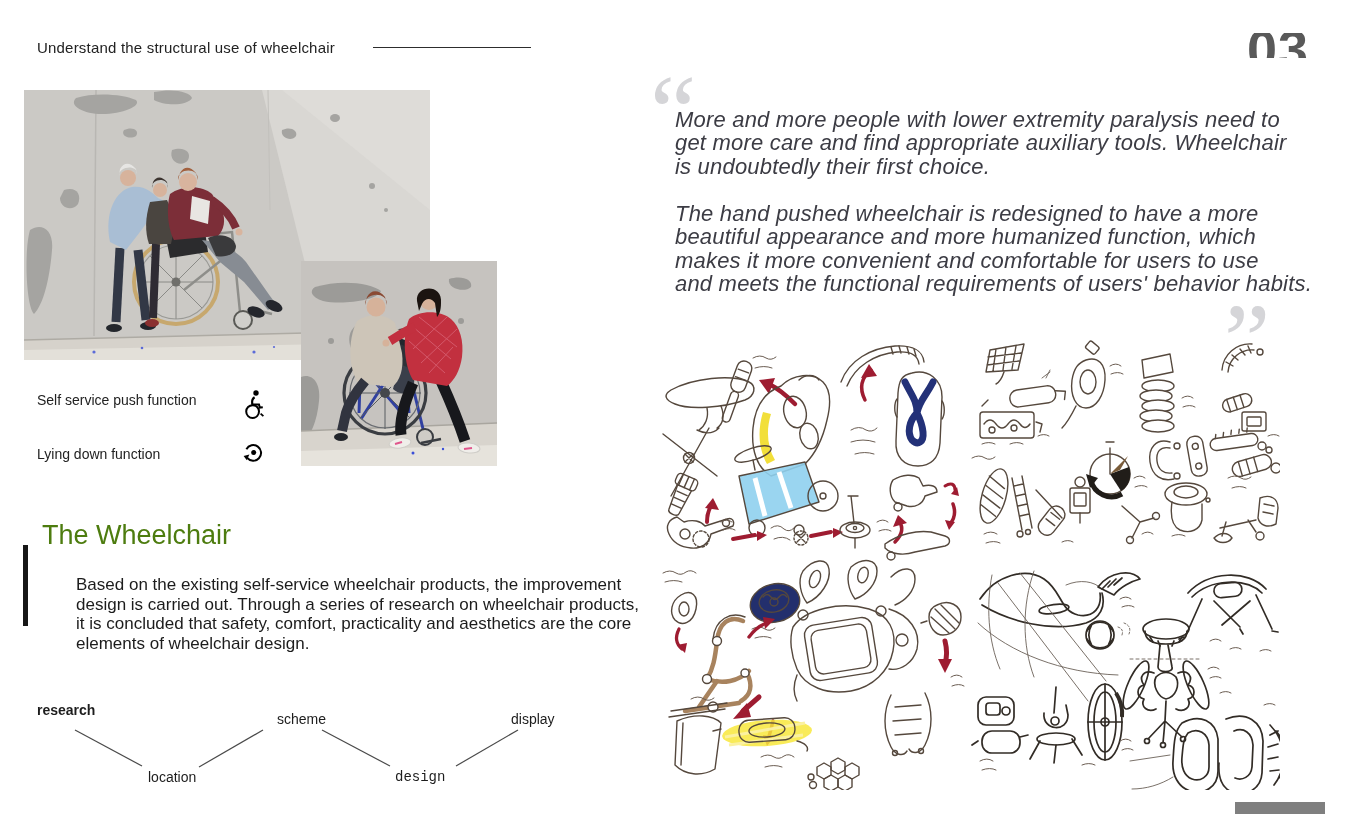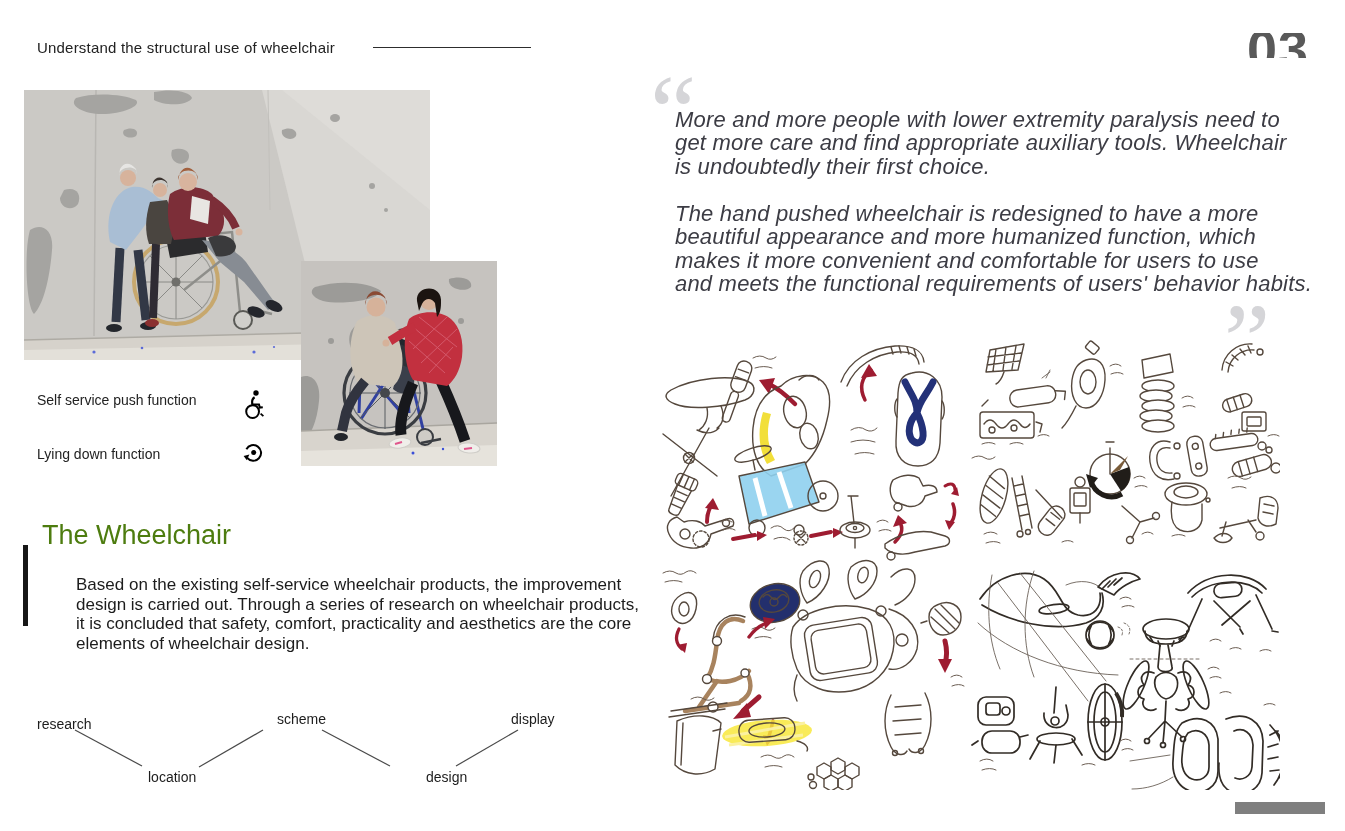--- a/index.html
+++ b/index.html
@@ -26,25 +26,25 @@
   .fi2{left:242px;top:441px;}
 
   
   .sec-bar{position:absolute;left:23px;top:545px;width:5px;height:81px;background:#171717;}
   .sec-title{position:absolute;left:42px;top:520px;font-size:27px;color:#4d7c0f;}
   .sec-body{position:absolute;left:40px;top:575px;font-size:17px;line-height:19.5px;color:#1c1c1c;margin-left:36px;}
 
   
   .flow{position:absolute;left:0;top:690px;width:610px;height:110px;}
   .flow-word{position:absolute;font-size:14px;color:#1d1d1d;}
-  .w-research{left:37px;top:26px;}
+  .w-research{left:37px;top:12px;font-weight:bold;}
   .w-scheme{left:277px;top:21px;}
   .w-display{left:511px;top:21px;}
   .w-location{left:148px;top:79px;}
-  .w-design{left:426px;top:79px;}
+  .w-design{left:395px;top:79px;font-family:Liberation Mono, monospace;}
   .flow-lines{position:absolute;left:0;top:0;}
 
   
   .q-open{position:absolute;left:650px;top:60px;font-family:"Liberation Serif",serif;
           font-size:104px;line-height:1;color:#d5d5d8;}
   .q-close{position:absolute;left:1224px;top:288px;font-family:"Liberation Serif",serif;
            font-size:104px;line-height:1;color:#d5d5d8;}
   .q-p{position:absolute;left:675px;font-size:22px;line-height:23.3px;font-style:italic;
        font-weight:300;color:#3c3c44;letter-spacing:.2px;}
   .q-p1{top:108px;}

